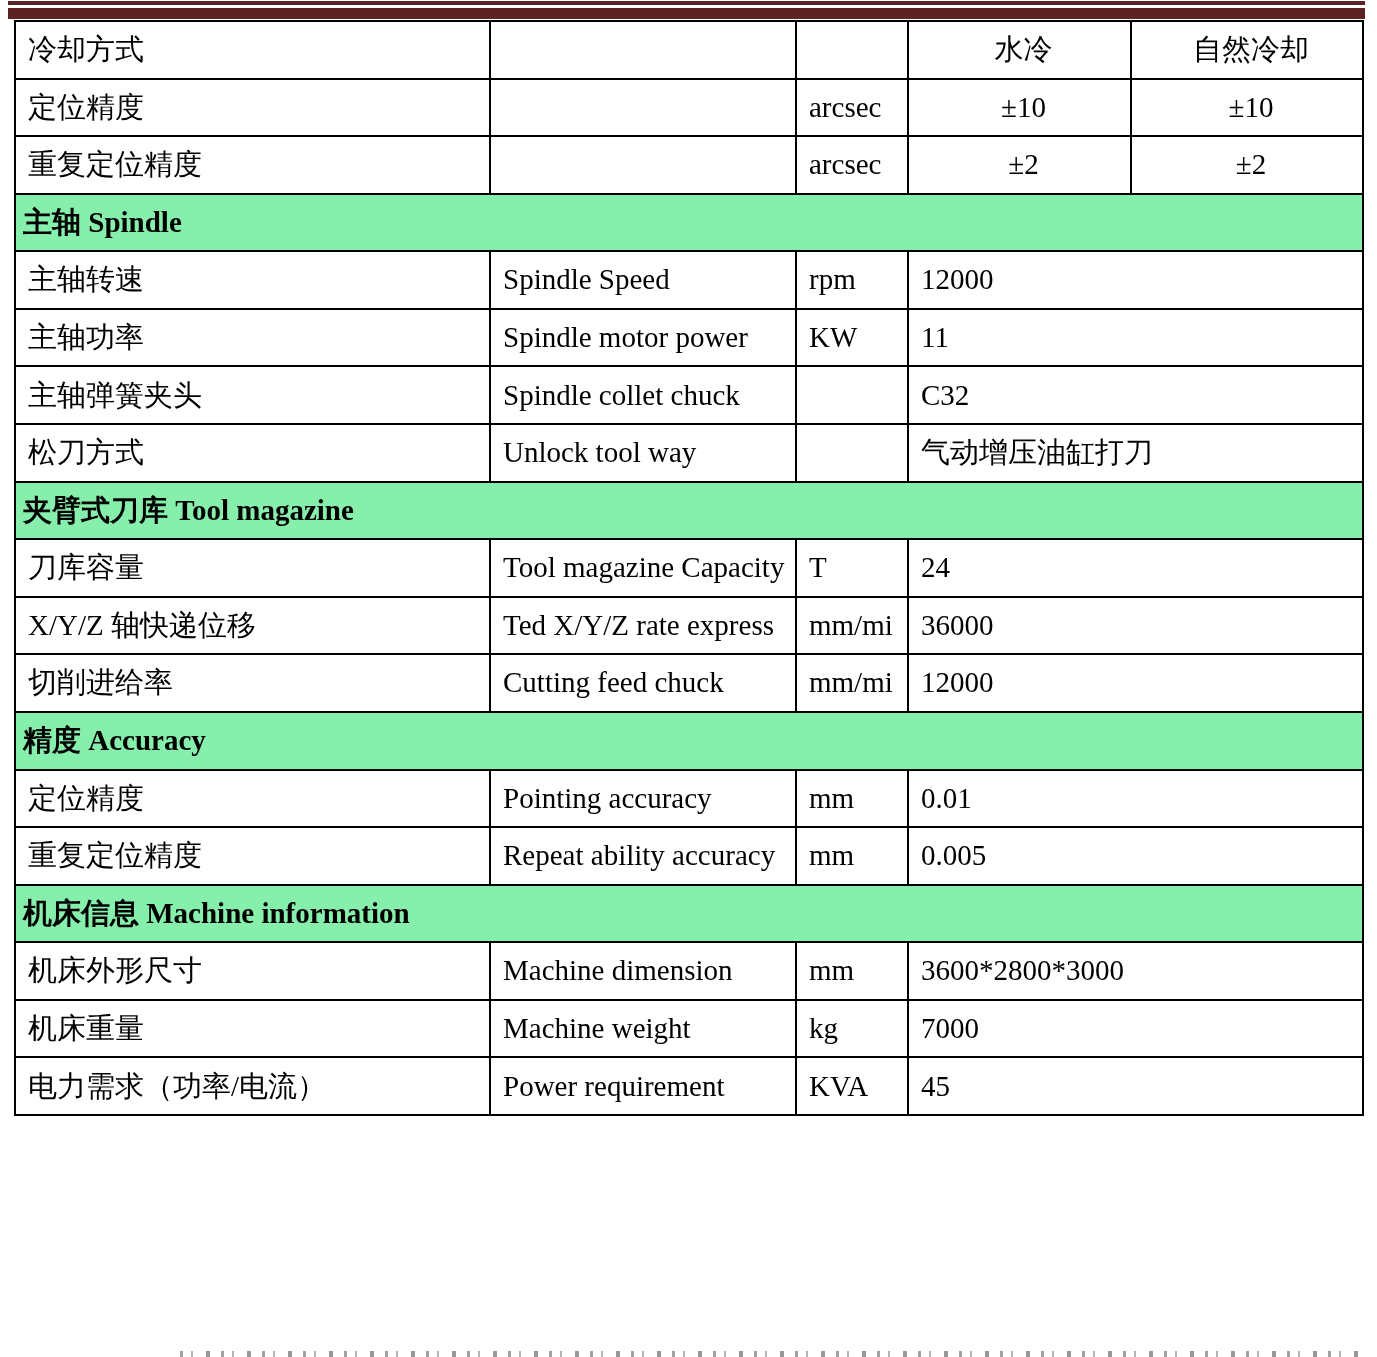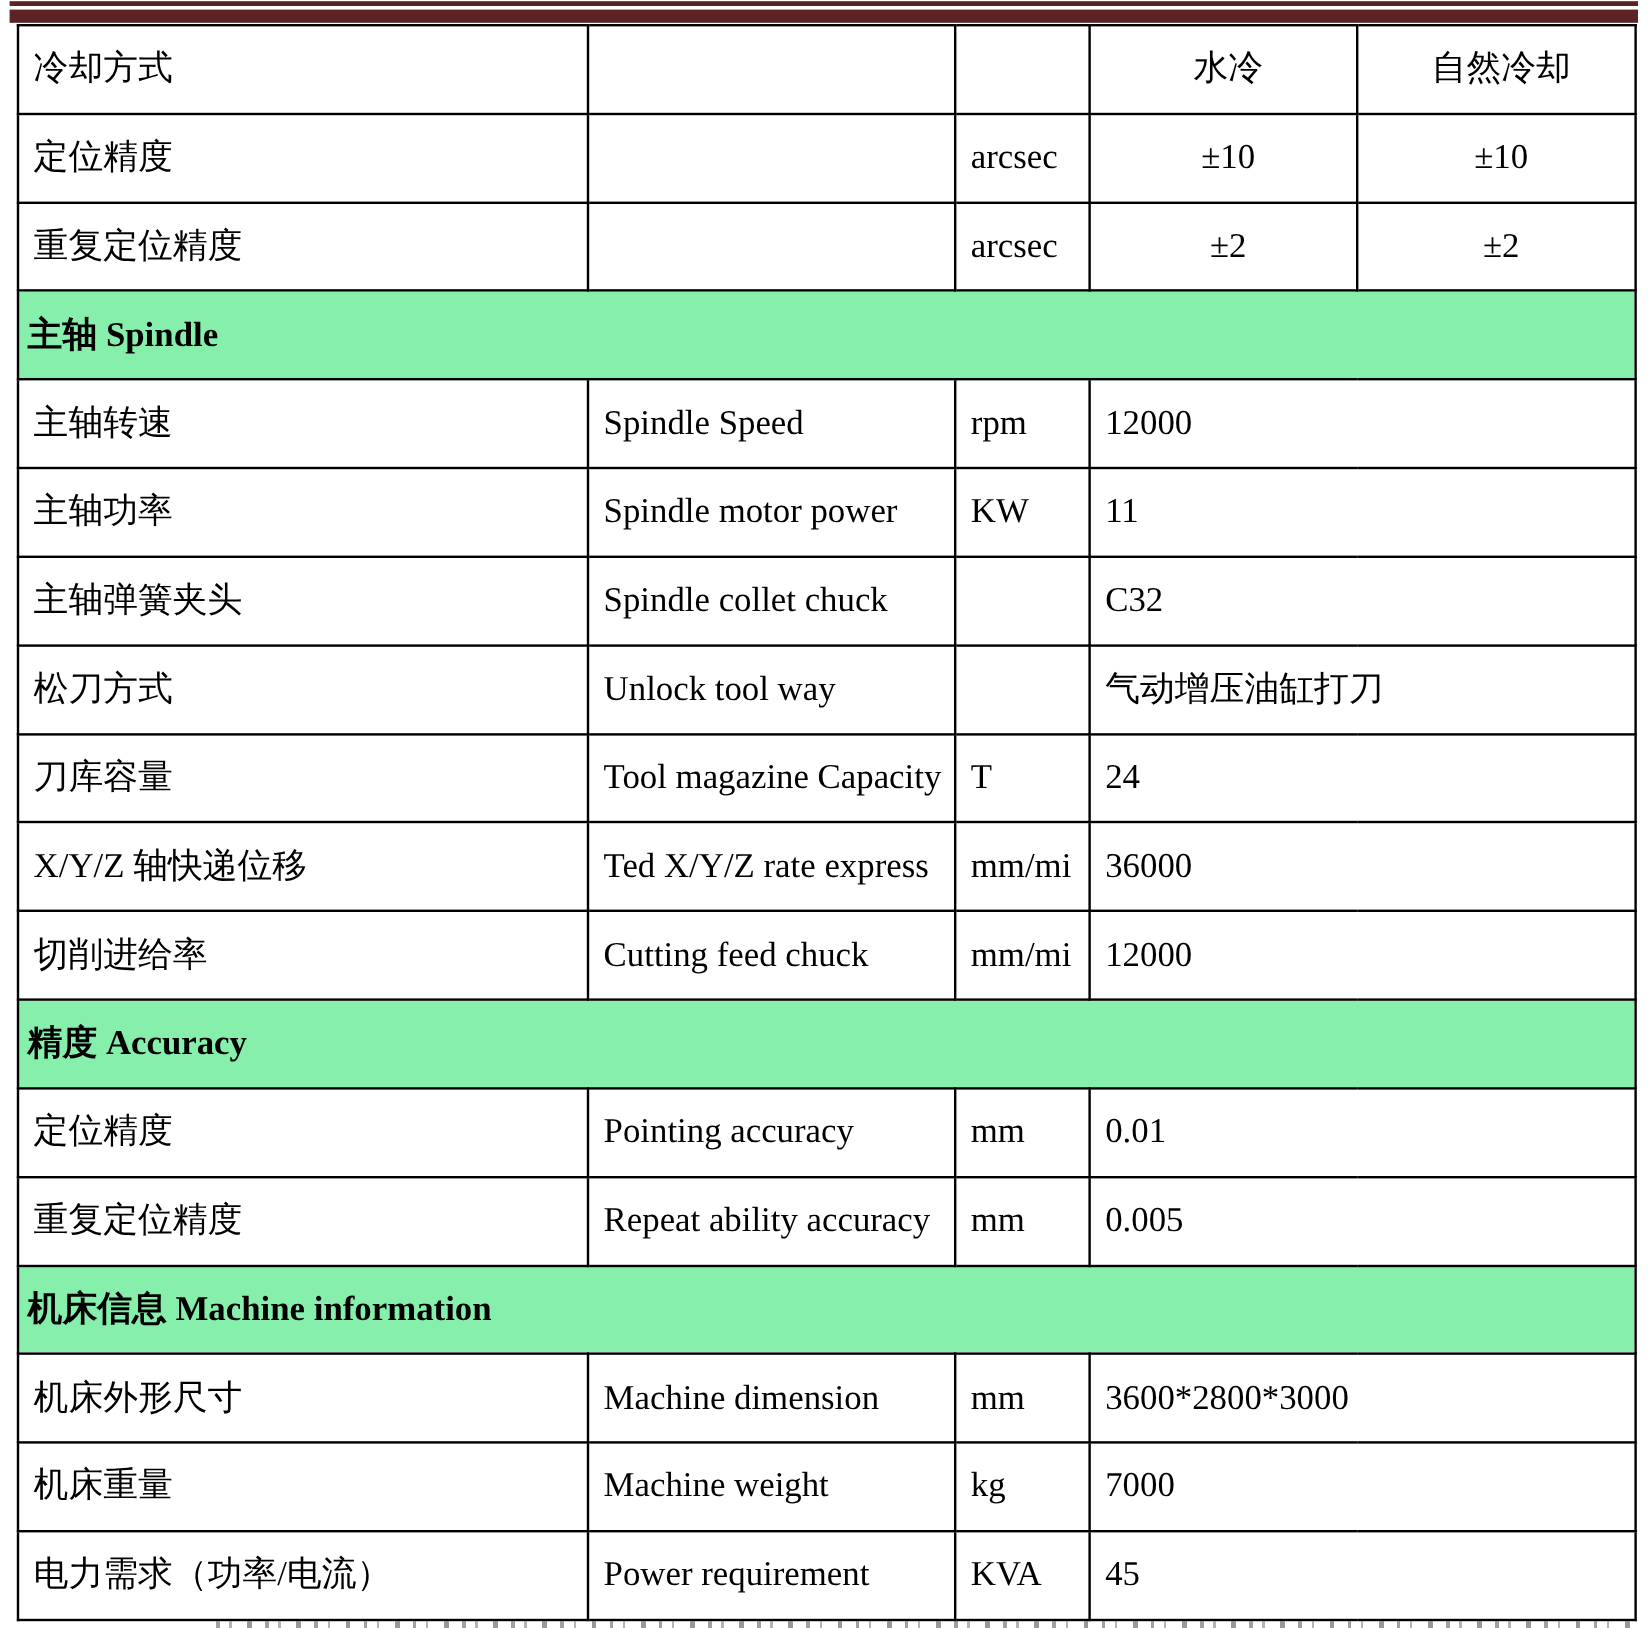--- a/index.html
+++ b/index.html
@@ -22,21 +22,21 @@
     background: #5C2224;
   }
   .top-accent.thin { top: 1px; height: 4px; }
   .top-accent.thick { top: 8px; height: 11px; }
 
   table.spec {
     position: absolute;
     left: 14px;
     top: 20px;
     width: 1348px;
-    height: 1331px;
+    height: 1096px;
     border-collapse: collapse;
     table-layout: fixed;
   }
   table.spec td {
     border: 2px solid #000;
     font-size: 29px;
     line-height: 1.15;
     vertical-align: middle;
     padding: 0 4px 0 12px;
     overflow: hidden;
@@ -127,20 +127,23 @@
       <td></td>
       <td class="val" colspan="2">C32</td>
     </tr>
     <tr>
       <td class="zh">松刀方式</td>
       <td>Unlock tool way</td>
       <td></td>
       <td class="val" colspan="2">气动增压油缸打刀</td>
     </tr>
 
+    <tr class="section">
+      <td colspan="5">夹臂式刀库 Tool magazine</td>
+    </tr>
 
     <tr>
       <td class="zh">刀库容量</td>
       <td>Tool magazine Capacity</td>
       <td>T</td>
       <td class="val" colspan="2">24</td>
     </tr>
 
 
     <tr>

